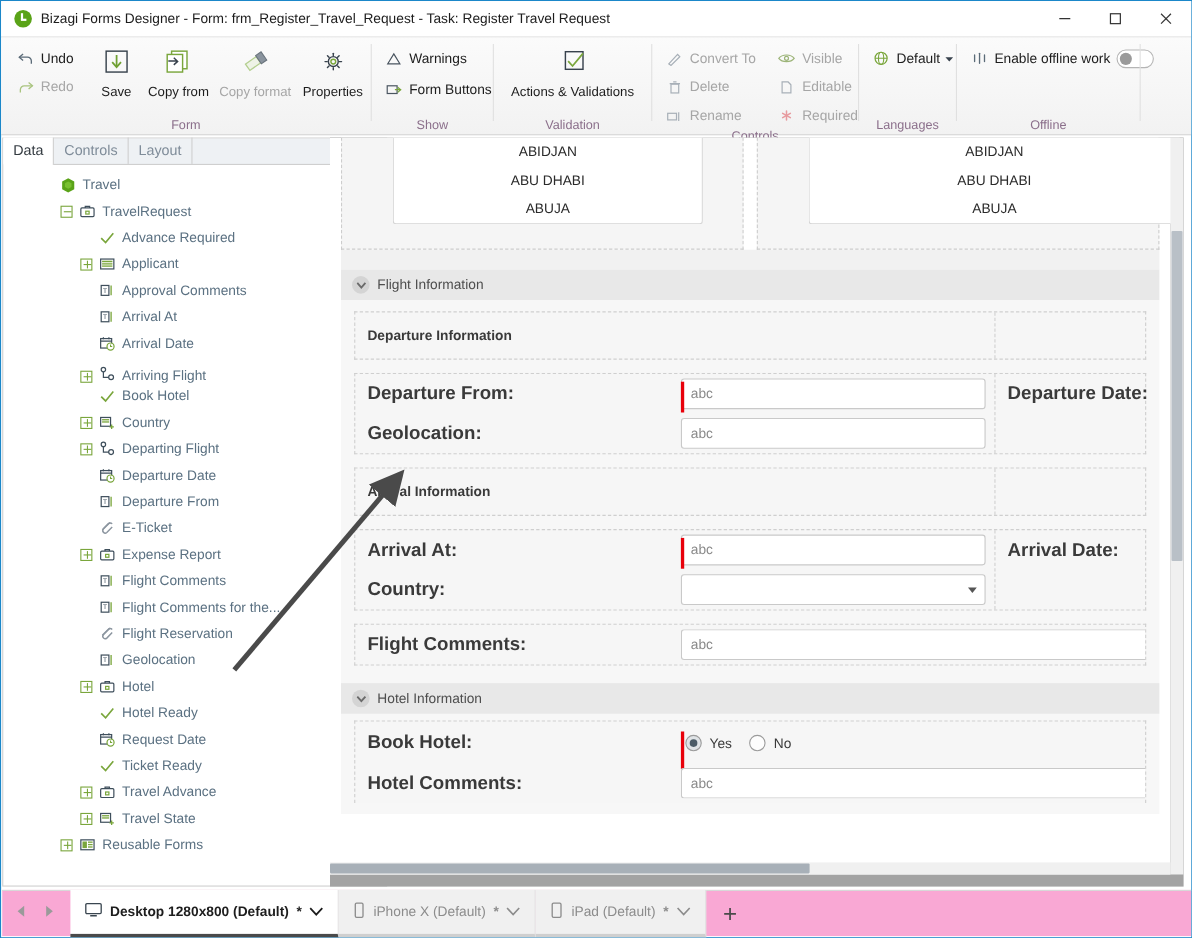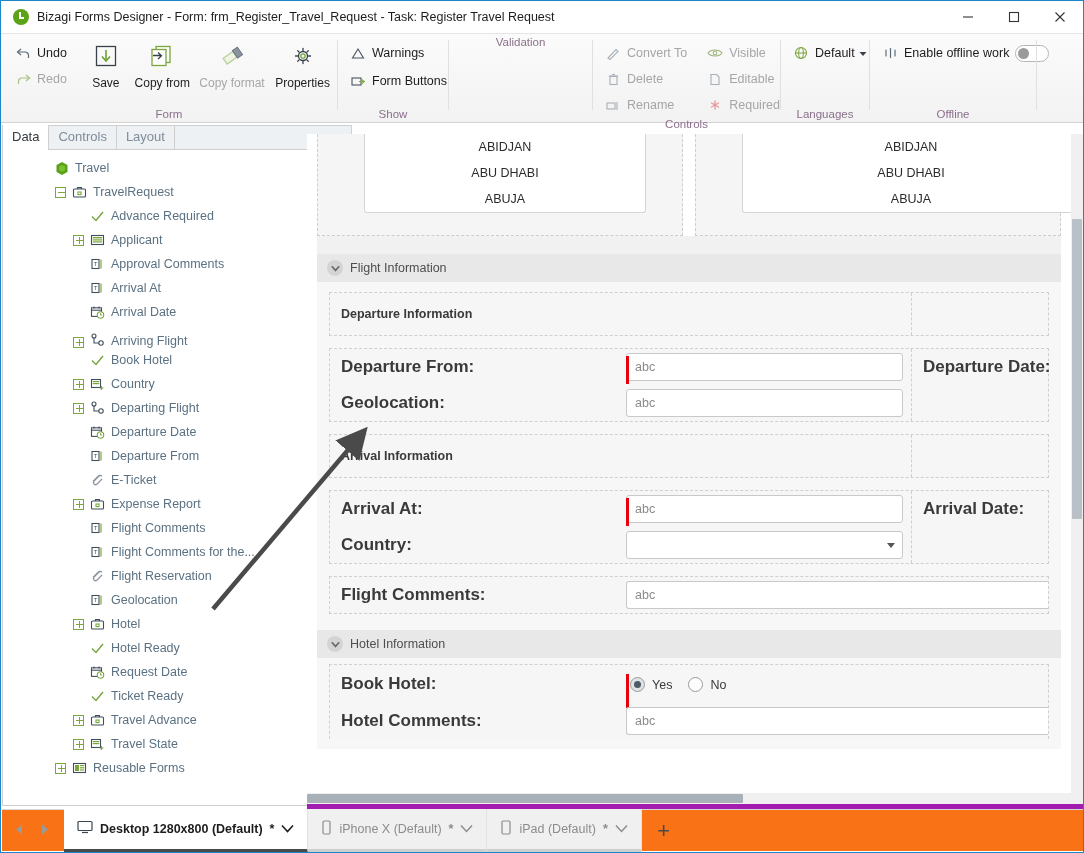--- a/index.html
+++ b/index.html
@@ -134,22 +134,22 @@
   .side-scroll {
     position:absolute; right:1px; top:27px; width:11px; bottom:2px; background:#f4f4f4;
   }
   .side-scroll .thumb {
     position:absolute; left:1px; top:3px; width:9px; height:640px;
     background:#c8cdd2; border-radius:1px;
   }
 
   
   .canvaswrap {
-    position:absolute; left:306px; top:124px; width:776px; height:681px;
-    background:#a21caf; overflow:hidden;margin-top:9px;
+    position:absolute; left:299px; top:124px; width:776px; height:681px;
+    background:#a3a3a3; overflow:hidden;
   }
   .canvas {
     position:absolute; left:0; top:0; width:764px; height:670px;
     background:#ffffff;
     padding:0;
   }
   .vscroll {
     position:absolute; right:0; top:0; width:12px; height:670px; background:#f0f0f0;
   }
   .vscroll .thumb {
@@ -222,21 +222,21 @@
     text-align:center; font-size:12.5px; color:#2b2b2b;
   }
   .listbox div { padding:6px 0; }
 
   
   .annot { position:absolute; left:0; top:0; width:1084px; height:853px; pointer-events:none; }
 
   
   .devbar {
     position:absolute; left:1px; bottom:1px; width:1081px; height:42px;
-    background:#f97316; border-top:1px solid #d8d8d8;
+    background:#f9a8d4; border-top:1px solid #d8d8d8;
     display:flex; align-items:center;
   }
   .navarrows { display:flex; gap:14px; padding:0 14px 0 12px; }
   .devtab {
     height:44px; display:flex; align-items:center; gap:7px;
     padding:0 13px; font-size:12.5px; color:#8c8c8c;
     border-bottom:4px solid #cfcfcf; background:#f0f0f0;
     border-right:1px solid #e2e2e2;
   }
   .devtab.active { background:#ffffff; color:#1d1d1d; font-weight:bold; border-bottom:4px solid #4a4a4a; }
@@ -374,20 +374,31 @@
             </span>
             <span>Form Buttons</span>
           </div>
         </div>
       </div>
       <div class="glabel">Show</div>
     </div>
     <div class="gsep" style="left:447px;"></div>
 
     <div class="rgroup" style="left:448px;width:143px;">
+      <div class="gbody" style="justify-content:center;">
+        <div class="bigbtn" style="width:140px;">
+          <span class="ic">
+            <svg width="30" height="28" viewBox="0 0 30 28">
+              <rect x="8" y="4" width="16" height="16" fill="none" stroke="#38424d" stroke-width="1.3"></rect>
+              <path d="M10.5 12.5 L14.5 17 L24 5.5" fill="none" stroke="#7aa63c" stroke-width="1.6"></path>
+            </svg>
+          </span>
+          <span class="lb">Actions &amp; Validations</span>
+        </div>
+      </div>
       <div class="glabel">Validation</div>
     </div>
     <div class="gsep" style="left:591px;"></div>
 
     <div class="rgroup" style="left:592px;width:187px;">
       <div class="gbody">
         <div style="display:flex;flex-direction:column;padding:8px 0 0 8px;gap:4px;">
           <div class="smallbtn disabled">
             <span class="ic">
               <svg width="14" height="13" viewBox="0 0 14 13">

